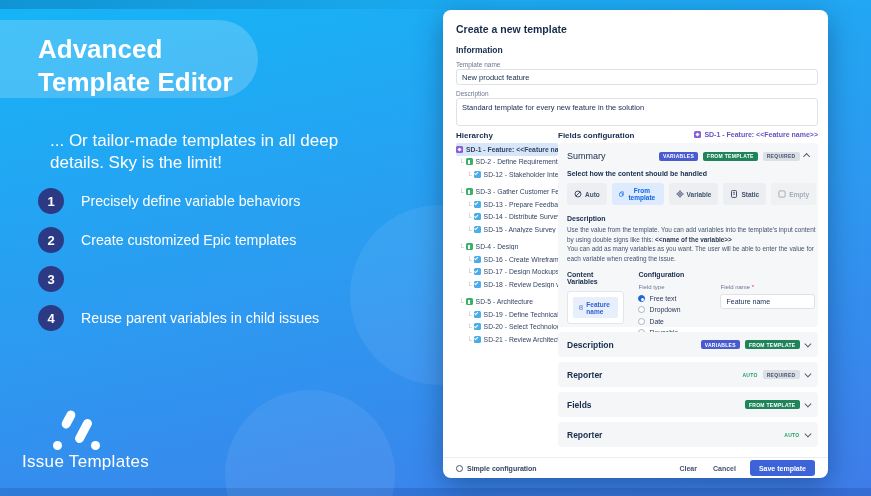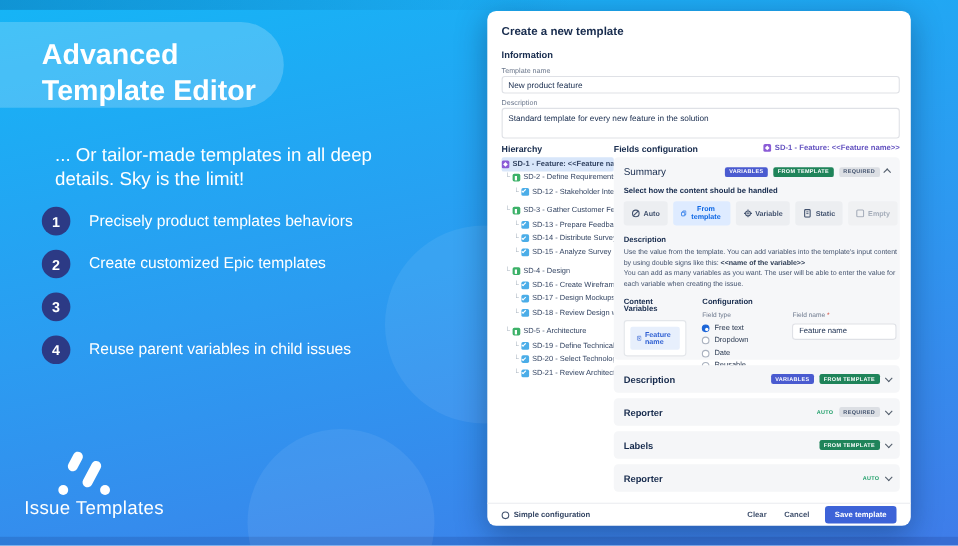--- a/index.html
+++ b/index.html
@@ -155,21 +155,21 @@
   <div class="ribbon-title">
     <div>Advanced</div>
     <div>Template Editor</div>
   </div>
 </div>
 <div class="subtitle">... Or tailor-made templates in all deep details. Sky is the limit!</div>
 
 <div class="features">
   <div class="feature">
     <div class="fnum">1</div>
-    <div class="ftext">Precisely product templates behaviors</div>
+    <div class="ftext">Precisely define variable behaviors</div>
   </div>
   <div class="feature">
     <div class="fnum">2</div>
     <div class="ftext">Create customized Epic templates</div>
   </div>
   <div class="feature">
     <div class="fnum">3</div>
   </div>
   <div class="feature">
     <div class="fnum">4</div>
@@ -431,21 +431,21 @@
   </div>
   <div class="crow" style="top:352px">
     <span class="title">Reporter</span>
     <div class="badges">
       <span class="badge" data-variant="text-green">AUTO</span>
       <span class="badge" data-variant="gray">REQUIRED</span>
       <span class="chev down"></span>
     </div>
   </div>
   <div class="crow" style="top:382px">
-    <span class="title">Labels</span>
+    <span class="title">Fields</span>
     <div class="badges">
       <span class="badge" data-variant="green">FROM TEMPLATE</span>
       <span class="chev down"></span>
     </div>
   </div>
   <div class="crow" style="top:412px">
     <span class="title">Reporter</span>
     <div class="badges">
       <span class="badge" data-variant="text-green">AUTO</span>
       <span class="chev down"></span>

